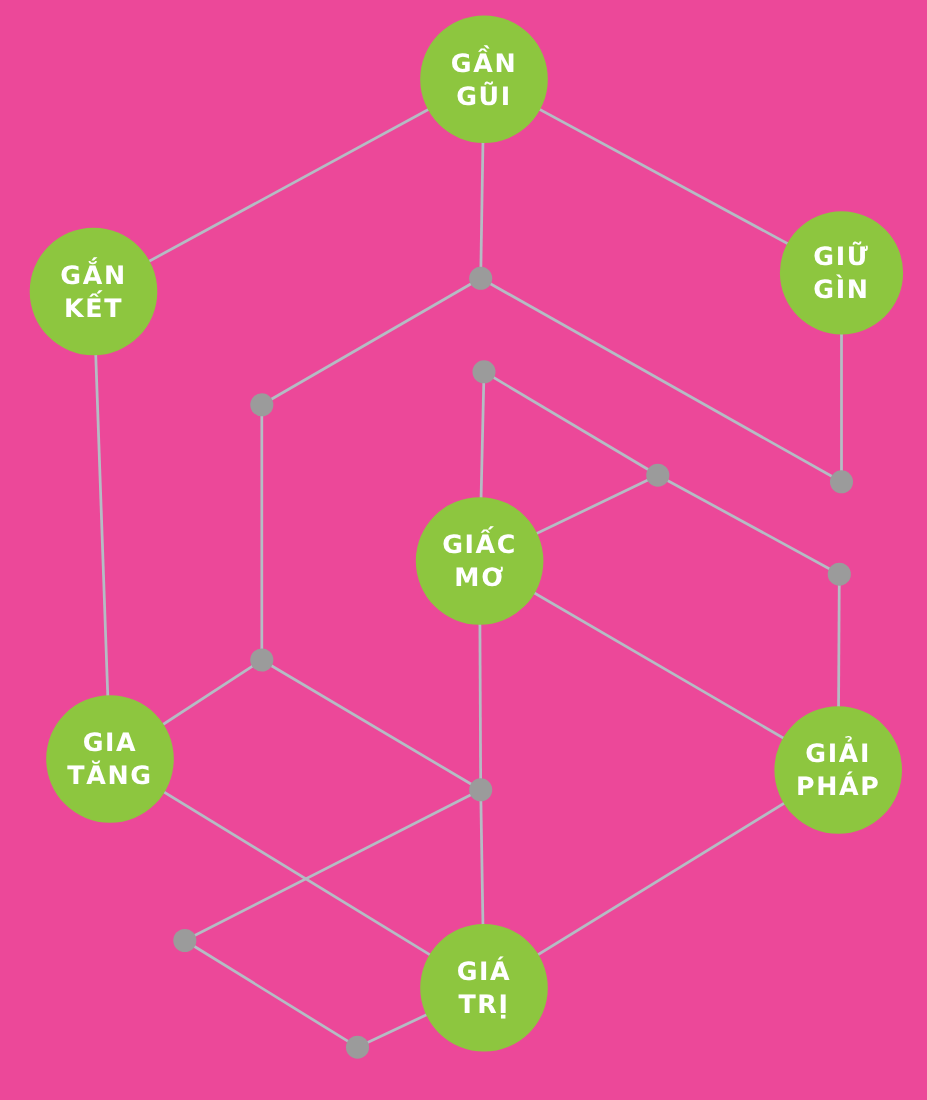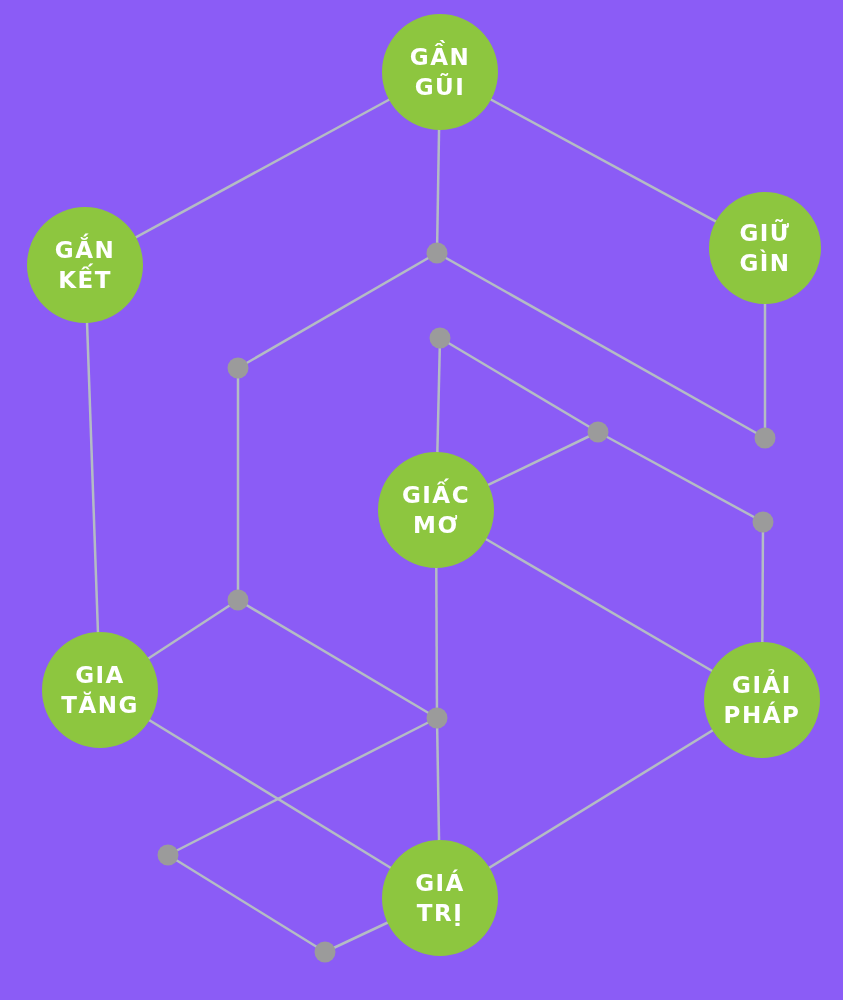--- a/index.html
+++ b/index.html
@@ -4,21 +4,21 @@
 <style>
   html, body {
     margin: 0;
     padding: 0;
     background: #ffffff;
   }
   .stage {
     position: relative;
     width: 843px;
     height: 1000px;
-    background: #8b5cf6;
+    background: #ec4899;
     overflow: hidden;
   }
   .stage svg {
     display: block;
     width: 843px;
     height: 1000px;
   }
   .node-label {
     font-family: "DejaVu Sans", "Liberation Sans", sans-serif;
     font-weight: bold;

